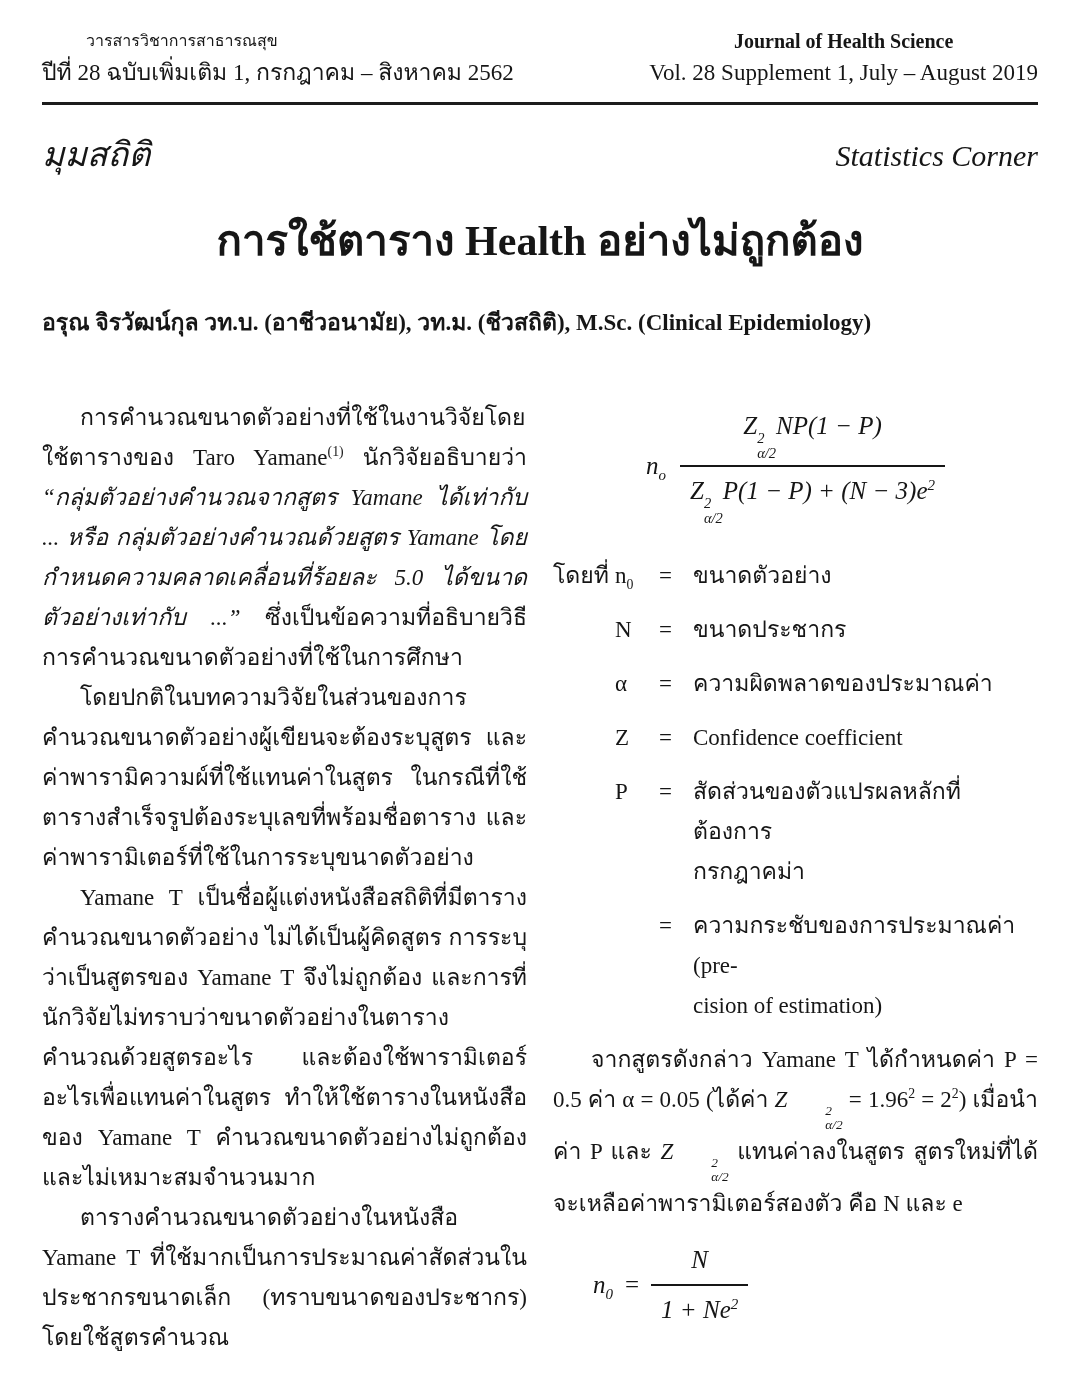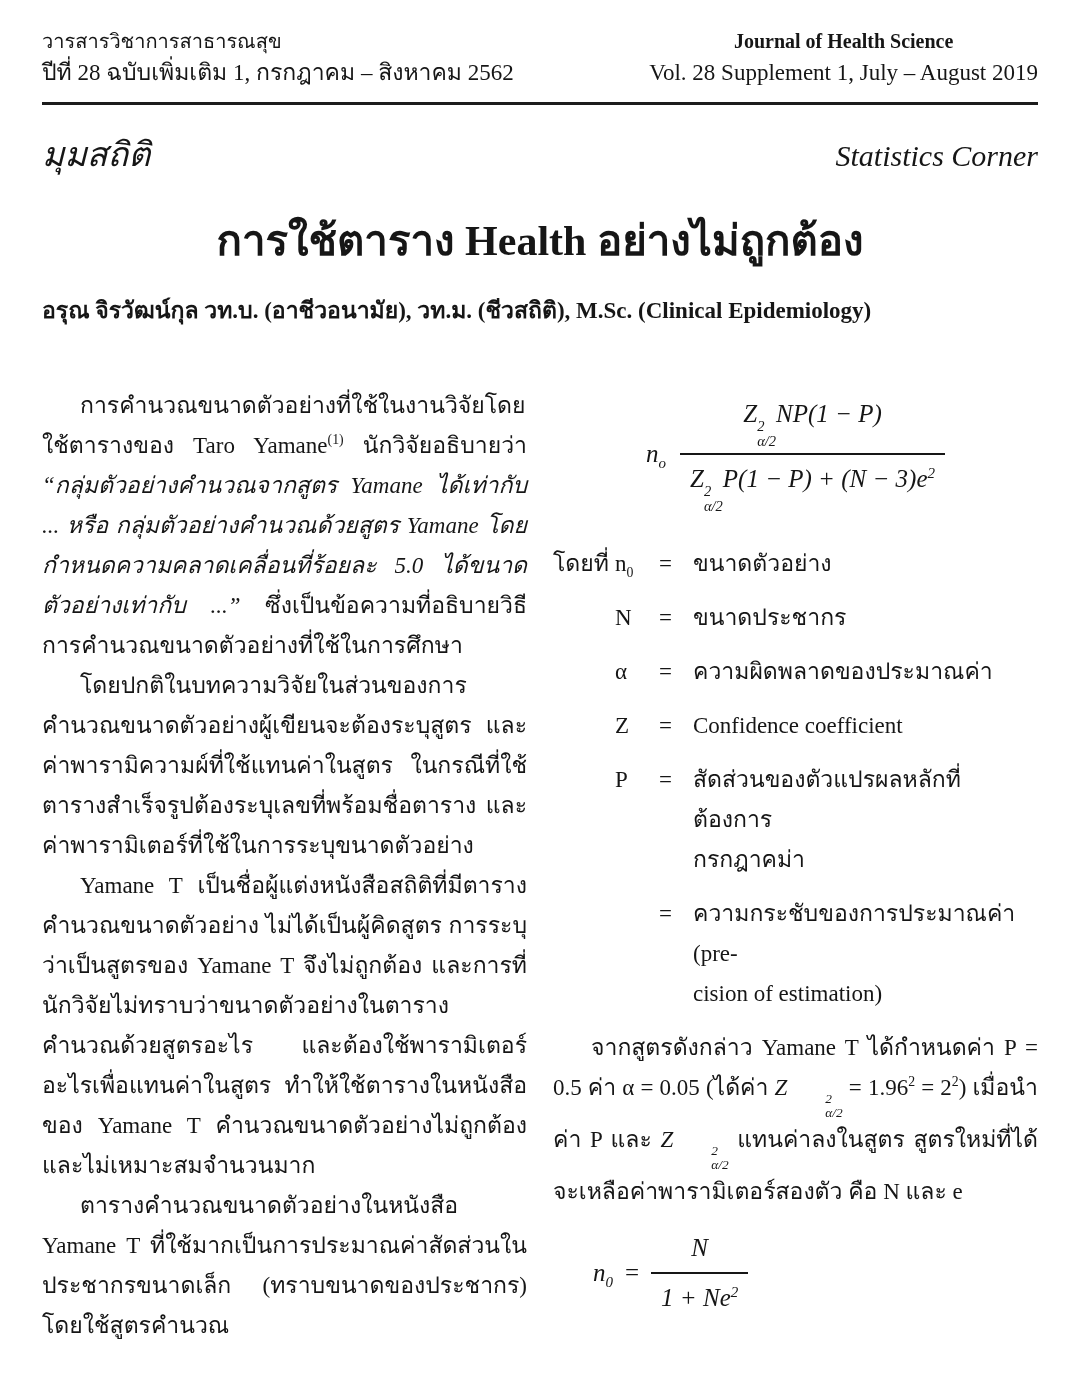--- a/index.html
+++ b/index.html
@@ -8,33 +8,33 @@
     width:1080px;height:1392px;
     margin:0 auto;
     background:#ffffff;
     color:#161616;
     font-family:"Liberation Serif","DejaVu Serif",serif;
     padding:26px 42px 0 42px;
     overflow:hidden;
   }
   
   .hdr{display:flex;justify-content:space-between;align-items:flex-start;}
-  .hdr-left .l1{font-size:20px;line-height:30px;}
+  .hdr-left .l1{font-size:16px;line-height:30px;margin-left:44px;}
   .hdr-left .l2{font-size:23px;line-height:34px;}
   .hdr-right{text-align:center;}
   .hdr-right .l1{font-weight:bold;font-size:20px;line-height:30px;}
   .hdr-right .l2{font-size:23px;line-height:34px;}
   .rule{height:3px;background:#1c1c1c;margin-top:12px;}
   
   .section-row{display:flex;justify-content:space-between;align-items:baseline;margin-top:22px;font-weight:normal;font-style:italic;}
   .sec-left{font-size:34px;font-family:"Liberation Sans","DejaVu Sans",sans-serif;}
   .sec-right{font-size:30px;}
   
   .title{margin:28px 0 0 0;text-align:center;font-size:42px;line-height:1.55;font-weight:bold;}
-  .author{margin-top:18px;font-size:23px;font-weight:bold;}
+  .author{margin-top:30px;font-size:23px;font-weight:bold;}
   
   .body-cols{display:flex;gap:26px;margin-top:58px;}
   .col{flex:1;min-width:0;font-size:23px;line-height:40px;}
   .para{margin:0;text-align:justify;}
   .indent{text-indent:38px;}
   .it{font-style:italic;}
   sup{font-size:0.6em;line-height:0;}
   sub{font-size:0.6em;line-height:0;}
   
   .ss{display:inline-flex;flex-direction:column;align-items:flex-start;vertical-align:-0.6em;line-height:1.05;font-size:0.58em;font-style:italic;}

